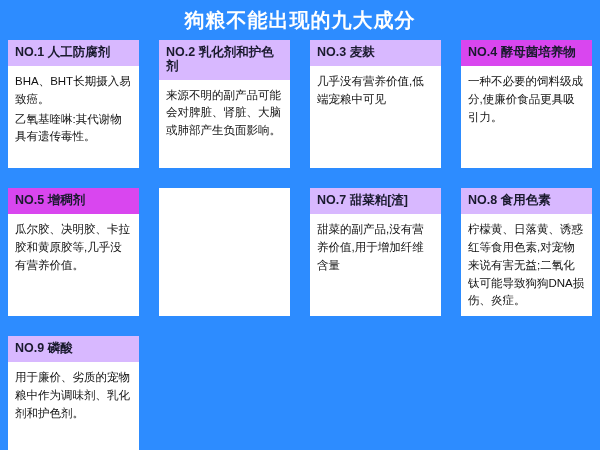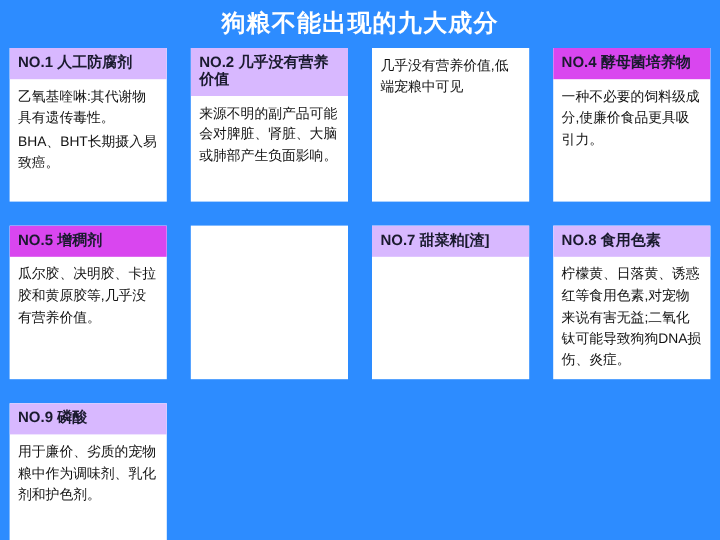--- a/index.html
+++ b/index.html
@@ -90,33 +90,34 @@
 
   <div class="title-bar">
     <div class="title-text">狗粮不能出现的九大成分</div>
   </div>
 
   <div class="grid">
 
     <div class="cell">
       <div class="cell-head">NO.1 人工防腐剂</div>
       <div class="cell-body">
+        <p>BHA、BHT长期摄入易致癌。</p>
         <p>乙氧基喹啉:其代谢物具有遗传毒性。</p>
-        <p>BHA、BHT长期摄入易致癌。</p>
       </div>
     </div>
 
     <div class="cell">
-      <div class="cell-head">NO.2 几乎没有营养价值</div>
+      <div class="cell-head">NO.2 乳化剂和护色剂</div>
       <div class="cell-body">
         <p>来源不明的副产品可能会对脾脏、肾脏、大脑或肺部产生负面影响。</p>
       </div>
     </div>
 
     <div class="cell">
+      <div class="cell-head">NO.3 麦麸</div>
       <div class="cell-body">
         <p>几乎没有营养价值,低端宠粮中可见</p>
       </div>
     </div>
 
     <div class="cell alt">
       <div class="cell-head">NO.4 酵母菌培养物</div>
       <div class="cell-body">
         <p>一种不必要的饲料级成分,使廉价食品更具吸引力。</p>
       </div>
@@ -127,20 +128,23 @@
       <div class="cell-body">
         <p>瓜尔胶、决明胶、卡拉胶和黄原胶等,几乎没有营养价值。</p>
       </div>
     </div>
 
     <div class="cell alt">
     </div>
 
     <div class="cell">
       <div class="cell-head">NO.7 甜菜粕[渣]</div>
+      <div class="cell-body">
+        <p>甜菜的副产品,没有营养价值,用于增加纤维含量</p>
+      </div>
     </div>
 
     <div class="cell">
       <div class="cell-head">NO.8 食用色素</div>
       <div class="cell-body">
         <p>柠檬黄、日落黄、诱惑红等食用色素,对宠物来说有害无益;二氧化钛可能导致狗狗DNA损伤、炎症。</p>
       </div>
     </div>
 
     <div class="cell">

